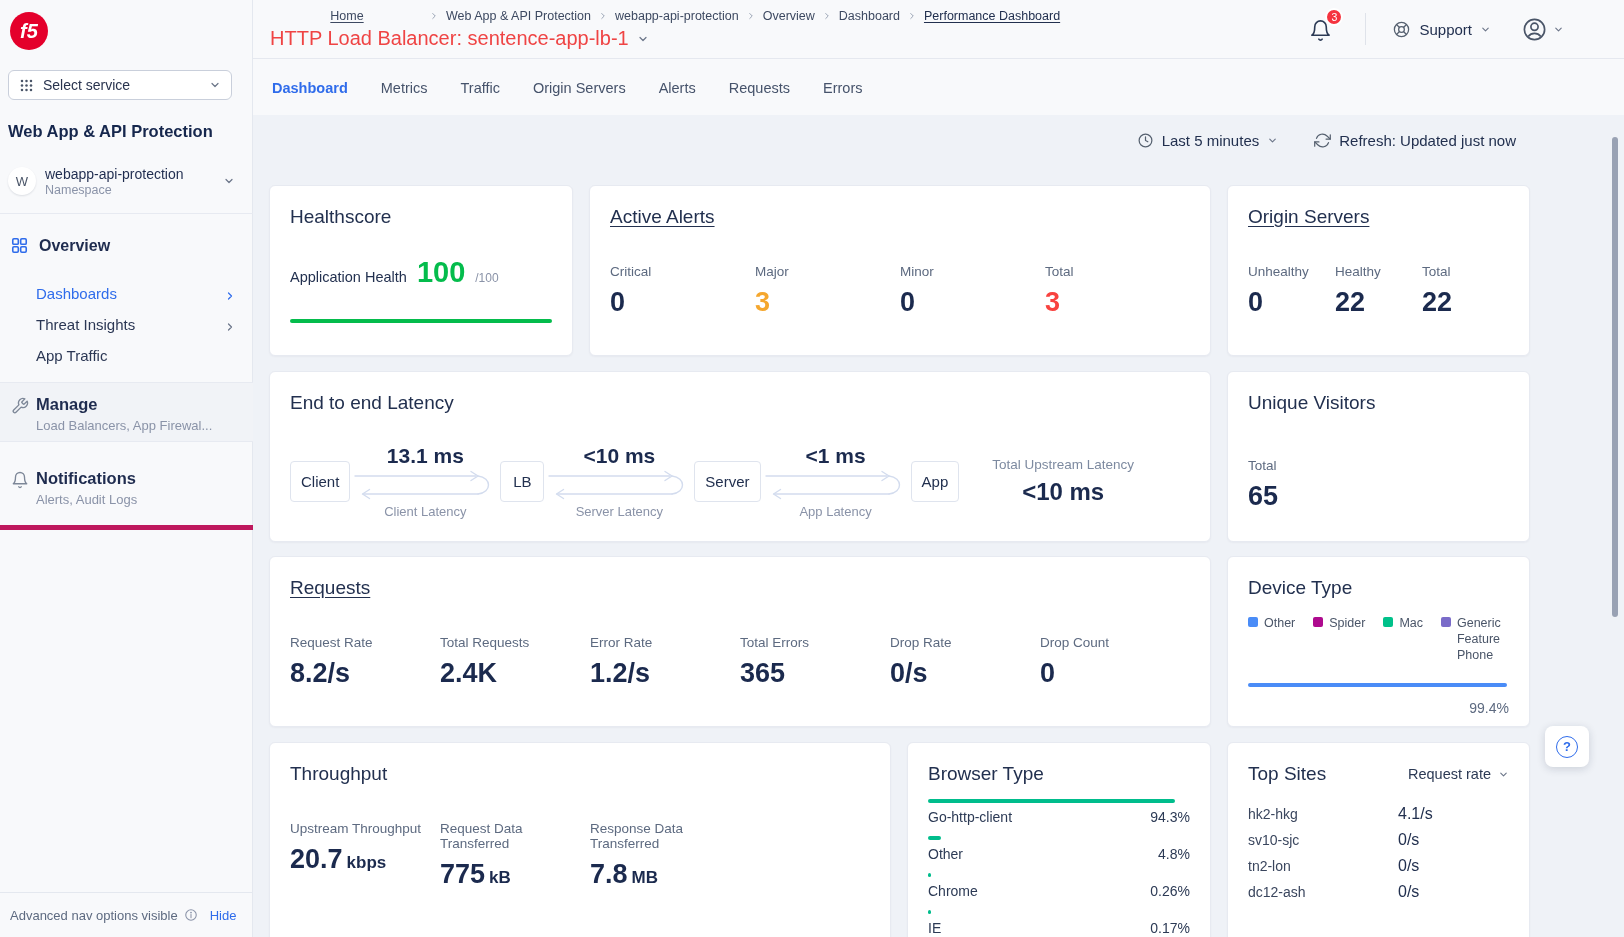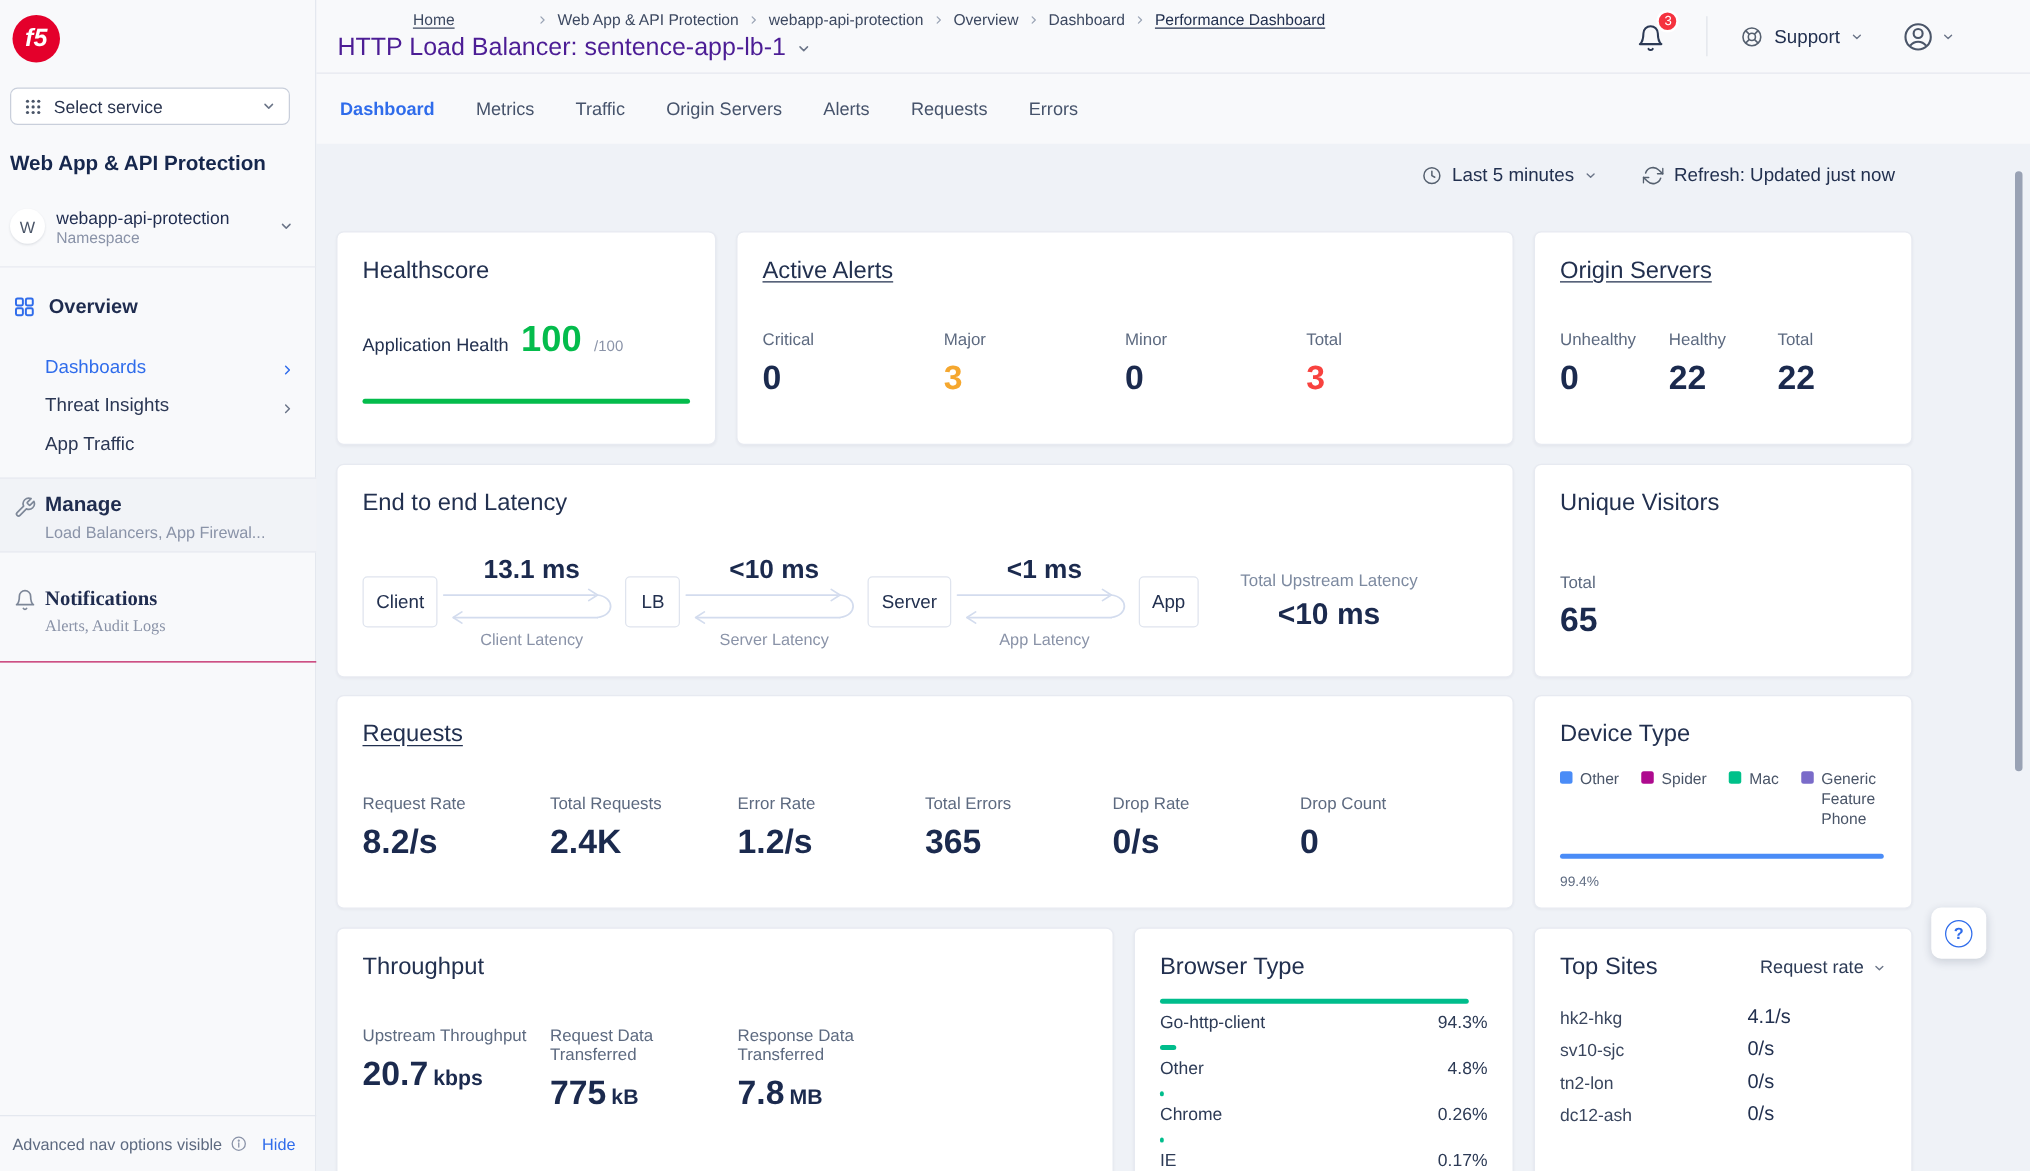--- a/index.html
+++ b/index.html
@@ -29,32 +29,32 @@
   .nav-head { position:absolute; left:10px; top:236px; display:flex; align-items:center; gap:10px; cursor:pointer; }
   .nav-head .t { font-size:16px; font-weight:600; color:#1f2c4f; }
   .nav-sub { position:absolute; left:36px; width:200px; height:24px; display:flex; align-items:flex-end; font-size:15px; color:#2b3754; cursor:pointer; }
   .nav-sub .chev { margin-left:auto; }
   .nav-sub.active { color:#2f6ceb; }
   .nav-block { position:absolute; left:0; width:253px; padding:12px 0 12px 36px; cursor:pointer; }
   .nav-block .icon { position:absolute; left:11px; top:14px; color:#7d8798; }
   .nav-block .bt { font-size:16.5px; font-weight:600; color:#1f2c4f; }
   .nav-block .bs { font-size:13px; color:#8a93a8; margin-top:4px; }
   .manage-block { top:382px; height:60px; background:#f1f3f7; border-top:1px solid #e7eaf1; border-bottom:1px solid #e7eaf1; }
-  .notif-block { top:457px; height:73px; border-bottom:1px solid #be185d;font-family:Liberation Serif, serif; }
+  .notif-block { top:457px; height:73px; border-bottom:5px solid #be185d; }
   .sidebar-footer { position:absolute; left:0; bottom:0; width:253px; height:45px; border-top:1px solid #e4e8ef; display:flex; align-items:center; padding:0 10px; gap:6px; font-size:13px; color:#5d6a80; }
   .sidebar-footer .hide { color:#2f6ceb; margin-left:6px; cursor:pointer; }
 
   
   .breadcrumb { position:absolute; left:272px; top:9px; display:flex; align-items:center; gap:7px; font-size:12.5px; color:#3d4961; z-index:6; }
   .crumb { cursor:pointer; }
   .crumb.link { text-decoration:underline; text-underline-offset:2px; }
   .crumb.current { color:#22304f; font-weight:500; text-decoration:underline; text-underline-offset:2px; }
   .bc-sep { color:#9aa4b5; }
   .page-title-row { position:absolute; left:270px; top:27px; display:flex; align-items:center; gap:8px; z-index:6; }
-  .page-title { font-size:20px; color:#4c1d95; }
+  .page-title { font-size:20px; color:#ef4444; }
   .topbar-right { position:absolute; right:60px; top:13px; display:flex; align-items:center; z-index:6; }
   .bell-wrap { position:relative; width:26px; height:30px; color:#2c3a55; cursor:pointer; }
   .badge { position:absolute; right:-8px; top:-6px; min-width:18px; height:18px; border-radius:9px; background:#f5333f; border:2px solid #fff; color:#fff; font-size:10.5px; display:flex; align-items:center; justify-content:center; padding:0 3px; }
   .tb-divider { width:1px; height:32px; background:#dfe3ea; margin:0 26px 0 30px; }
   .support { display:flex; align-items:center; gap:8px; cursor:pointer; color:#22304f; font-size:15px; }
   .account { display:flex; align-items:center; gap:5px; margin-left:30px; cursor:pointer; color:#4a5568; }
   .chev-gray { color:#6b7588; }
 
   
   .tabs { position:absolute; left:272px; top:80px; display:flex; gap:33px; font-size:14.5px; color:#46536b; z-index:6; }
@@ -104,21 +104,21 @@
   #card-requests { left:269px; top:556px; width:942px; height:171px; }
   #card-requests .stat { width:154px; }
 
   #card-device { left:1227px; top:556px; width:303px; height:171px; }
   .legend { display:flex; justify-content:space-between; margin-top:16px; }
   .leg-item { display:flex; gap:6px; align-items:flex-start; }
   .swatch { width:10px; height:10px; border-radius:2px; margin-top:2px; flex:none; }
   .leg-label { font-size:12.5px; color:#4a5568; line-height:16px; }
   .leg-item:last-child .leg-label { width:52px; }
   .device-bar { margin-top:20px; height:4px; border-radius:2px; }
-  .device-pct { margin-top:13px; text-align:left; font-size:11px; color:#5d6a80; }
+  .device-pct { margin-top:13px; text-align:right; font-size:14px; color:#5d6a80; }
 
   #card-throughput { left:269px; top:742px; width:622px; height:215px; }
   #card-throughput .stat { width:150px; }
   #card-throughput .stat-label { max-width:120px; }
   #card-throughput .stat:first-child .stat-label { max-width:none; white-space:nowrap; }
 
   #card-browser { left:907px; top:742px; width:304px; height:215px; }
   .b-rows { margin-top:14px; }
   .b-row { margin-bottom:11px; }
   .b-bar { height:4px; border-radius:2px; min-width:3px; margin-bottom:6px; }

